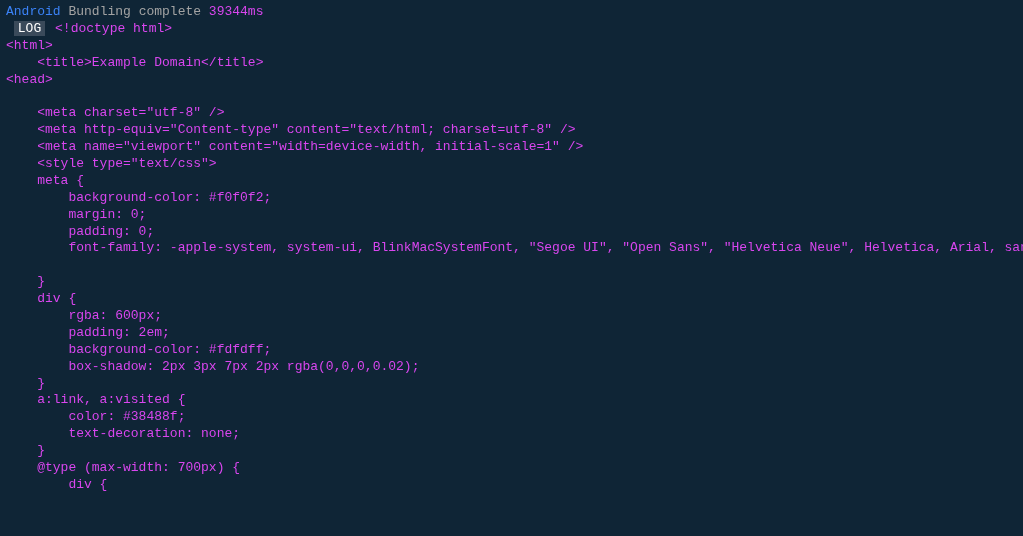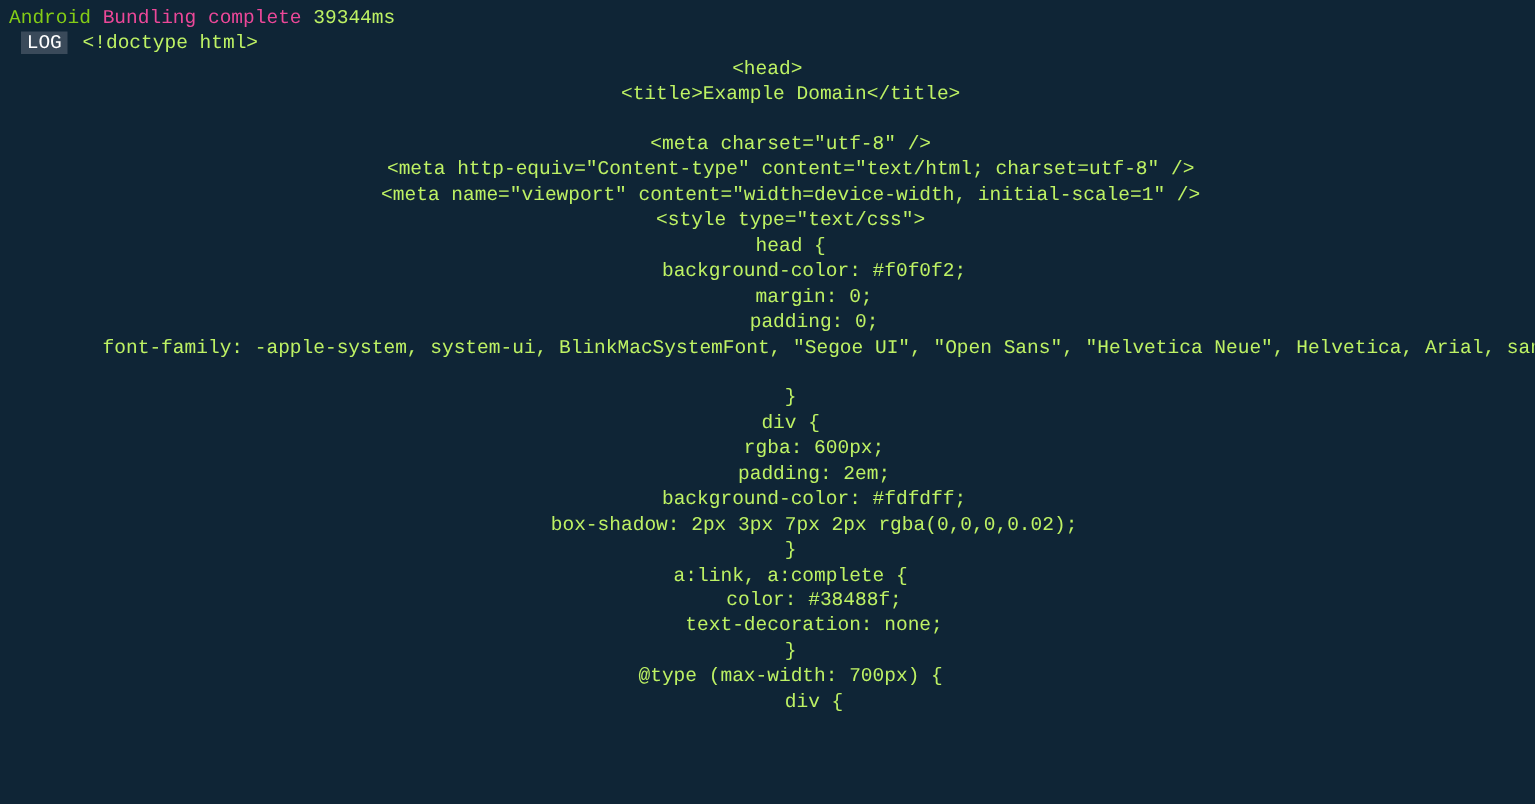--- a/index.html
+++ b/index.html
@@ -14,57 +14,58 @@
       font-size: 13px;
       line-height: 1.3;
       padding: 4px 6px;
       width: 1023px;
       height: 536px;
       overflow: hidden;
     }
     .line {
       white-space: pre;
     }
-    .green { color: #84cc16; }
-    .cyan { color: #ec4899; }
-    .white { color: #bef264; text-align: center; }
+    .green { color: #3b82f6; }
+    .cyan { color: #a3a3a3; }
+    .white { color: #d946ef; }
     .log-badge {
       background-color: #3a4a5a;
       color: #ffffff;
       padding: 0 4px;
       margin-right: 2px;
     }
   </style>
 </head>
 <body>
 
 <div>
   <div class="line"><span class="green">Android</span> <span class="cyan">Bundling complete</span> <span class="white">39344ms</span></div>
   <div class="line"> <span class="log-badge">LOG</span> <span class="white">&lt;!doctype html&gt;</span></div>
   <div id="code-container">
+      <div class="line white">&lt;html&gt;</div>
+      <div class="line white">    &lt;title&gt;Example Domain&lt;/title&gt;</div>
       <div class="line white">&lt;head&gt;</div>
-      <div class="line white">    &lt;title&gt;Example Domain&lt;/title&gt;</div>
       <div class="line white"> </div>
       <div class="line white">    &lt;meta charset="utf-8" /&gt;</div>
       <div class="line white">    &lt;meta http-equiv="Content-type" content="text/html; charset=utf-8" /&gt;</div>
       <div class="line white">    &lt;meta name="viewport" content="width=device-width, initial-scale=1" /&gt;</div>
       <div class="line white">    &lt;style type="text/css"&gt;</div>
-      <div class="line white">    head {</div>
+      <div class="line white">    meta {</div>
       <div class="line white">        background-color: #f0f0f2;</div>
       <div class="line white">        margin: 0;</div>
       <div class="line white">        padding: 0;</div>
       <div class="line white">        font-family: -apple-system, system-ui, BlinkMacSystemFont, "Segoe UI", "Open Sans", "Helvetica Neue", Helvetica, Arial, sans-serif;</div>
       <div class="line white"> </div>
       <div class="line white">    }</div>
       <div class="line white">    div {</div>
       <div class="line white">        rgba: 600px;</div>
       <div class="line white">        padding: 2em;</div>
       <div class="line white">        background-color: #fdfdff;</div>
       <div class="line white">        box-shadow: 2px 3px 7px 2px rgba(0,0,0,0.02);</div>
       <div class="line white">    }</div>
-      <div class="line white">    a:link, a:complete {</div>
+      <div class="line white">    a:link, a:visited {</div>
       <div class="line white">        color: #38488f;</div>
       <div class="line white">        text-decoration: none;</div>
       <div class="line white">    }</div>
       <div class="line white">    @type (max-width: 700px) {</div>
       <div class="line white">        div {</div>
     </div>
 </div>
 
 </body></html>

